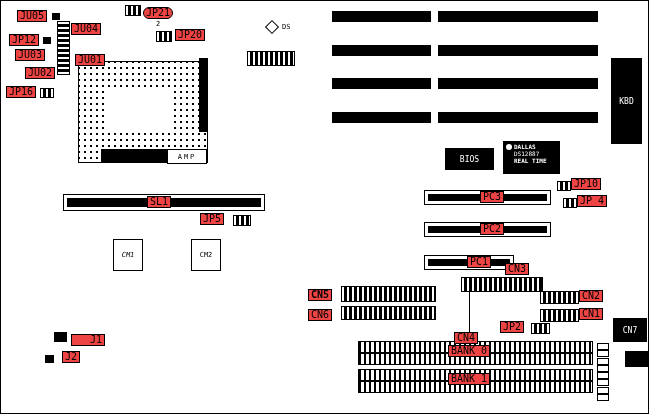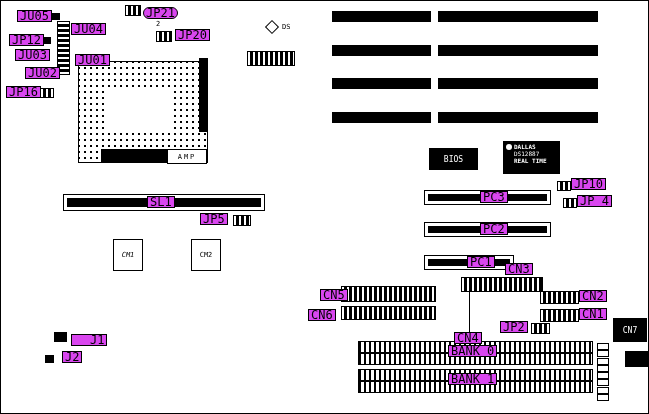--- a/index.html
+++ b/index.html
@@ -2,22 +2,22 @@
 <html><head>
 <meta charset="utf-8">
 <style>
   html,body{margin:0;padding:0;background:#888;}
   #board{
     position:relative;width:649px;height:414px;background:#fff;
     border:1px solid #000;box-sizing:border-box;overflow:hidden;
     font-family:"DejaVu Sans Mono",monospace;
   }
   .lbl{
-    position:absolute;border:1px solid #000;background:#d946ef;color:#000;
-    font-size:12px;line-height:8px;padding:1px 2px;white-space:nowrap;z-index:4;
+    position:absolute;border:1px solid #000;background:#ef4444;color:#000;
+    font-size:10px;line-height:8px;padding:1px 2px;white-space:nowrap;z-index:4;
   }
   .txt{position:absolute;color:#000;font-size:7px;line-height:8px;white-space:nowrap;z-index:4;}
   .solid{position:absolute;background:#000;z-index:1;}
   .conn{
     position:absolute;border:1px solid #000;z-index:2;
     background:repeating-linear-gradient(90deg,#fff 0 2px,#000 2px 5px);
   }
   .connv{
     position:absolute;border:1px solid #000;z-index:2;
     background:repeating-linear-gradient(180deg,#fff 0 2px,#000 2px 5px);
@@ -84,22 +84,23 @@
   <div class="solid" style="left:331px;top:10px;width:99px;height:11px;"></div>
   <div class="solid" style="left:437px;top:10px;width:160px;height:11px;"></div>
   <div class="solid" style="left:331px;top:44px;width:99px;height:11px;"></div>
   <div class="solid" style="left:437px;top:44px;width:160px;height:11px;"></div>
   <div class="solid" style="left:331px;top:77px;width:99px;height:11px;"></div>
   <div class="solid" style="left:437px;top:77px;width:160px;height:11px;"></div>
   <div class="solid" style="left:331px;top:111px;width:99px;height:11px;"></div>
   <div class="solid" style="left:437px;top:111px;width:160px;height:11px;"></div>
   <div class="txt" style="left:495px;top:30px;letter-spacing:2px;margin-top:14px;">3 5 0 9 0</div>
 
+  <div class="blackbox" style="left:610px;top:57px;width:31px;height:86px;">KBD</div>
 
-  <div class="blackbox" style="left:428px;top:147px;width:49px;height:22px;">BIOS</div>
+  <div class="blackbox" style="left:444px;top:147px;width:49px;height:22px;">BIOS</div>
   <div class="rtc" style="left:502px;top:140px;width:52px;height:29px;">
     <span class="clock"></span>
     <span>
       <span style="display:block;font-weight:bold;">DALLAS</span>
       <span style="display:block;">DS12887</span>
       <span style="display:block;font-weight:bold;">REAL TIME</span>
     </span>
   </div>
 
   <div class="conn" style="left:556px;top:180px;width:12px;height:8px;"></div>
@@ -133,21 +134,21 @@
   <div class="conn" style="left:232px;top:214px;width:16px;height:9px;"></div>
 
   <div class="box" style="left:112px;top:238px;width:28px;height:30px;font-style:italic;">CM1</div>
   <div class="box" style="left:190px;top:238px;width:28px;height:30px;">CM2</div>
 
   <div class="solid" style="left:53px;top:331px;width:13px;height:10px;"></div>
   <div class="lbl" style="left:70px;top:333px;padding-left:18px;">J1</div>
   <div class="solid" style="left:44px;top:354px;width:9px;height:8px;"></div>
   <div class="lbl" style="left:61px;top:350px;">J2</div>
 
-  <div class="lbl" style="left:319px;top:288px;">CN5</div>
+  <div class="lbl" style="left:307px;top:288px;font-weight:bold;">CN5</div>
   <div class="conn" style="left:340px;top:285px;width:93px;height:14px;"></div>
   <div class="lbl" style="left:307px;top:308px;">CN6</div>
   <div class="conn" style="left:340px;top:305px;width:93px;height:12px;"></div>
 
   <div class="conn" style="left:539px;top:290px;width:37px;height:11px;"></div>
   <div class="lbl" style="left:578px;top:289px;">CN2</div>
   <div class="conn" style="left:539px;top:308px;width:37px;height:11px;"></div>
   <div class="lbl" style="left:578px;top:307px;">CN1</div>
   <div class="lbl" style="left:499px;top:320px;">JP2</div>
   <div class="conn" style="left:530px;top:322px;width:17px;height:9px;"></div>

